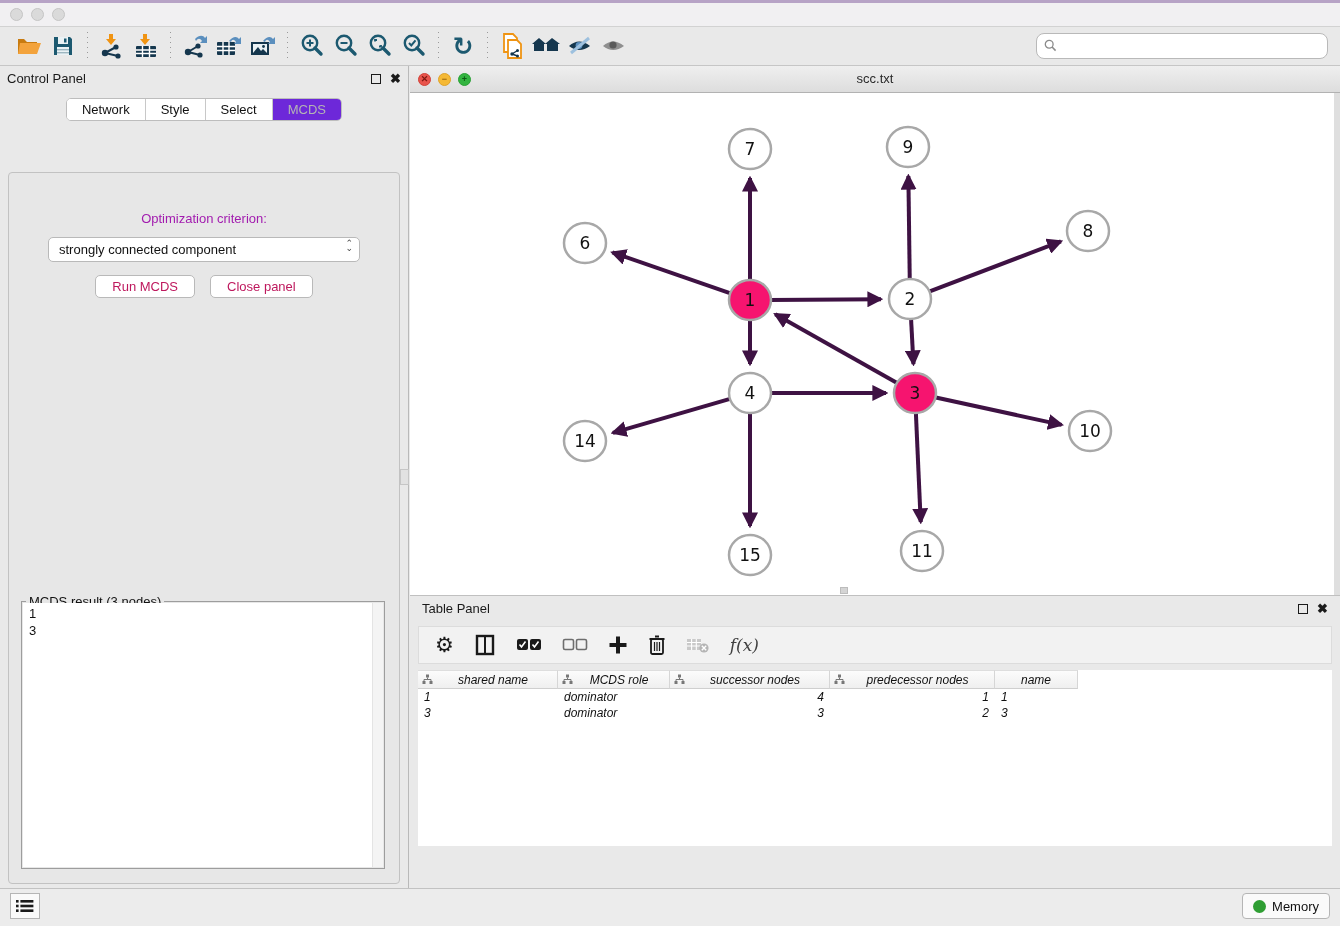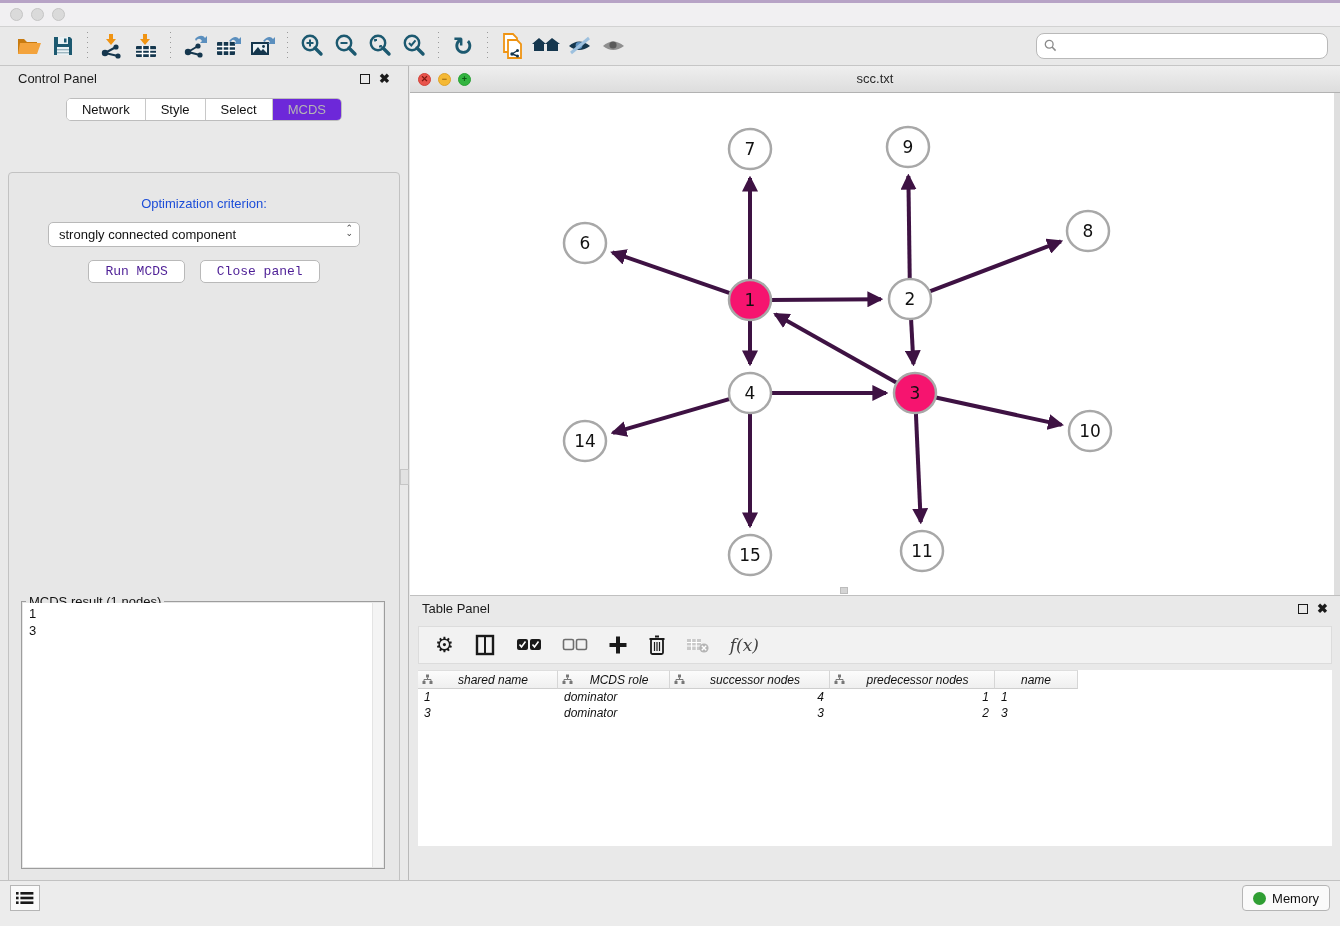--- a/index.html
+++ b/index.html
@@ -24,44 +24,44 @@
          background-size:1px 5px; }
   .refresh-glyph { font-size:25px; color:#1c5970; font-weight:bold; line-height:1; font-family:"DejaVu Sans",sans-serif;}
   .search-wrap { margin-left:auto; position:relative; width:292px; height:26px; }
   .search-wrap input { width:100%; height:100%; border:1px solid #b9b9b9; border-radius:8px; background:#fff;
                        padding:0 8px 0 26px; font-size:13px; outline:none; }
   .search-mag { position:absolute; left:8px; top:6px; width:13px; height:13px; pointer-events:none; }
 
   
   .cpanel { position:absolute; top:63px; left:0; width:409px; bottom:34px; background:#e9e9e9;
             border-right:1px solid #b9b9b9; }
-  .panel-head { height:25px; display:flex; align-items:center; padding:0 18px; }
+  .panel-head { height:25px; display:flex; align-items:center; padding:0 7px; }
   .panel-head .ptitle { font-size:13px; color:#1a1a1a; }
   .panel-icons { margin-left:auto; display:flex; gap:9px; align-items:center; }
   .float-ico { width:10px; height:10px; border:1.6px solid #1a1a1a; display:inline-block; }
   .close-ico { font-size:13px; font-weight:bold; color:#1a1a1a; line-height:1; }
 
   .seg { display:inline-flex; border:1px solid #bdbdbd; border-radius:5px; overflow:hidden; background:#fff; }
   .seg .tab { padding:3px 15px; font-size:13px; color:#111; background:#fff; border-right:1px solid #c8c8c8;
               white-space:nowrap; }
   .seg .tab:last-child { border-right:none; }
   .seg .tab.selected { background:#6d28d9; color:#b4b4b4; }
   .cp-tabs { position:relative; z-index:2; display:flex; justify-content:center; margin-top:7px;text-align:center; }
 
   .cp-body { position:absolute; left:8px; right:8px; top:106px; bottom:8px; border:1px solid #c2c2c2;
              border-radius:4px; background:#e7e7e7; }
-  .opt-label { text-align:center; margin-top:23px; font-size:13px; color:#1d4ed8; }
+  .opt-label { text-align:center; margin-top:38px; font-size:13px; color:#a21caf; }
   .selectbox { position:relative; width:312px; height:25px; margin:11px auto 0 auto; background:#fff;
                border:1px solid #b9b9b9; border-radius:5px; font-size:13px; color:#111;
                display:flex; align-items:center; padding:0 26px 0 10px; }
   .stepper { position:absolute; right:6px; top:3px; display:flex; flex-direction:column; line-height:0.55;
              font-size:9px; color:#444; }
   .btn-row { display:flex; justify-content:center; gap:15px; margin-top:13px; }
   .aqua-btn { background:#fff; border:1px solid #b9b9b9; border-radius:5px; padding:3px 16px; font-size:13px;
-              color:#4c1d95; font-family:Liberation Mono, monospace; }
+              color:#be185d; font-family:Liberation Sans, sans-serif; }
 
   .result-group { position:absolute; left:12px; right:14px; top:428px; bottom:14px; border:1px solid #9d9d9d; }
   .result-legend { position:absolute; top:-8px; left:4px; background:#e7e7e7; padding:0 3px; font-size:13px; color:#111; }
   .result-area { position:absolute; inset:1px; background:#fff; font-size:13px; color:#111; padding:3px 6px;
                  line-height:1.3; }
   .result-scroll { position:absolute; top:0; right:0; bottom:0; width:11px; background:#f4f4f4;
                    border-left:1px solid #e4e4e4; }
 
   
   .netwin { position:absolute; left:410px; top:63px; right:0; height:529px; background:#dfdfdf; }
@@ -91,21 +91,21 @@
   .thead { display:flex; height:19px; }
   .th { display:flex; align-items:center; background:linear-gradient(#fcfcfc,#efefef);
         border-right:1px solid #d6d6d6; border-bottom:1px solid #cfcfcf; border-top:1px solid #dedede;
         font-size:12px; color:#111; padding:0 4px; }
   .th .th-label { flex:1; text-align:center; }
   .trow { display:flex; height:16px; font-size:12px; color:#111; align-items:center; }
   .td { padding:0 6px; white-space:nowrap; }
   .tp-tabs { position:absolute; bottom:5px; left:0; right:0; display:flex; justify-content:center; }
 
   
-  .statusbar { position:absolute; bottom:0; left:0; right:0; height:46px; background:#ececec;
+  .statusbar { position:absolute; bottom:0; left:0; right:0; height:38px; background:#ececec;
                border-top:1px solid #c2c2c2; }
   .list-btn { position:absolute; left:10px; top:4px; width:30px; height:26px; background:#fafafa;
               border:1px solid #b5b5b5; display:flex; align-items:center; justify-content:center; }
   .memory-btn { position:absolute; right:10px; top:4px; height:26px; background:#fafafa; border:1px solid #b5b5b5;
                 border-radius:4px; display:flex; align-items:center; gap:6px; padding:0 10px; font-size:13px; color:#111; }
   .mem-dot { width:13px; height:13px; border-radius:50%; background:#2f9e33; }
 </style>
 </head>
 <body>
 
@@ -282,21 +282,21 @@
         <span class="stepper">
             <span>⌃</span>
             <span>⌄</span>
           </span>
       </div>
       <div class="btn-row">
         <button class="aqua-btn">Run MCDS</button>
         <button class="aqua-btn">Close panel</button>
       </div>
       <div class="result-group">
-        <span class="result-legend">MCDS result (1 nodes)</span>
+        <span class="result-legend">MCDS result (3 nodes)</span>
         <div class="result-area">
           <div>1</div>
           <div>3</div>
           <div class="result-scroll"></div>
         </div>
       </div>
     </div>
   </div>
 
   <div class="netwin">

